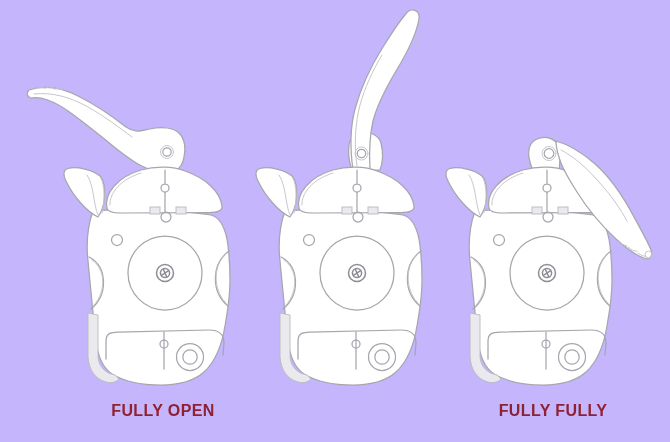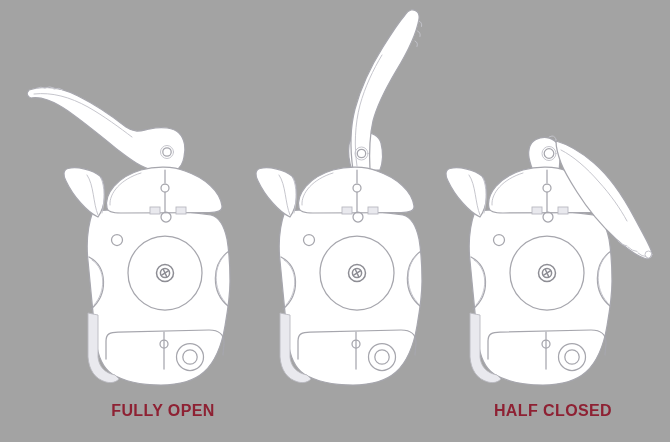--- a/index.html
+++ b/index.html
@@ -1,17 +1,17 @@
 <!DOCTYPE html>
 <html><head>
 <meta charset="utf-8">
 <style>
   html,body{margin:0;padding:0;background:#fff;}
   .canvas{
-    position:relative;width:670px;height:442px;background:#a3a3a3;
+    position:relative;width:670px;height:442px;background:#c4b5fd;
     font-family:"Liberation Sans",sans-serif;overflow:hidden;
   }
   .art{position:absolute;left:0;top:0;}
   .fig-label{
     position:absolute;top:402px;width:210px;text-align:center;
     font-size:16px;font-weight:700;letter-spacing:.4px;color:#8e2133;
     white-space:nowrap;
   }
   .fig-label.l1{left:58px;}
   .fig-label.l2{left:250px;}
@@ -169,14 +169,14 @@
           C 570 181 564 171 561 163
           C 558 155 556 147 556 141 Z"></path>
         <path class="lt" d="M 618 241 q 4 4.5 9 5 M 628 247 q 4 4 9 4.5 M 638 253 q 4 3.5 8 3.5"></path>
         <path class="lt" d="M 561 150 C 573 156 587 168 599 182 C 610 194 620 208 627 221"></path>
         <circle class="lt" cx="648.5" cy="254.5" r="3.5"></circle>
       </g>
     </g>
   </svg>
 
   <div class="fig-label l1">FULLY OPEN</div>
-  <div class="fig-label l3">HALF CLOSED</div>
+  <div class="fig-label l3">FULLY FULLY</div>
 </div>
 
 </body></html>

